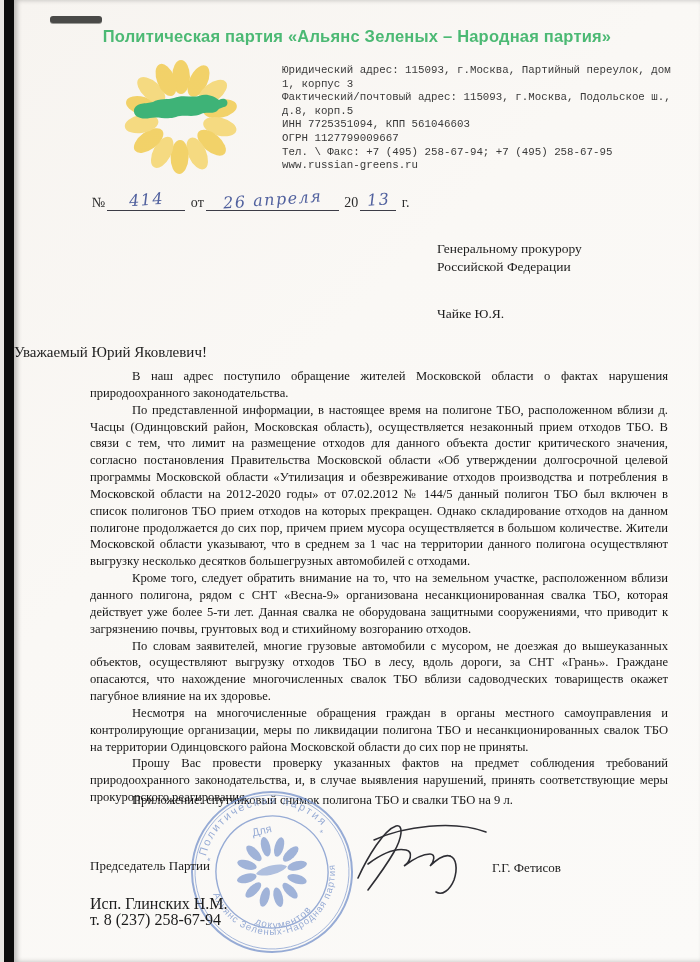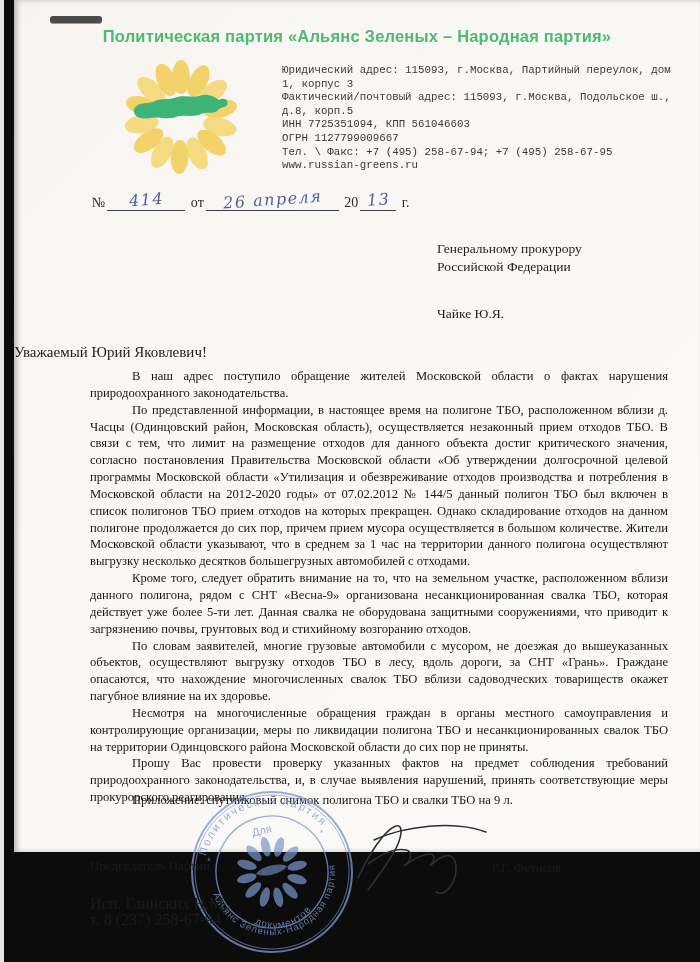--- a/index.html
+++ b/index.html
@@ -5,21 +5,21 @@
   html,body{margin:0;padding:0;}
   body{
     width:700px;height:962px;
     background:#0c0c0c;
     font-family:"Liberation Serif",serif;
     position:relative;
     overflow:hidden;
   }
   .scan-strip{position:absolute;left:0;top:0;width:4px;height:962px;background:#e8e6e2;}
   .page{
-    position:absolute;left:14px;top:0;width:686px;height:852px;
+    position:absolute;left:14px;top:0;width:686px;height:962px;
     background:linear-gradient(135deg,#f7f4f0 0%,#faf8f5 40%,#fbfaf8 100%);
     box-shadow:inset 3px 0 5px rgba(0,0,0,0.25);
   }
   .staple-mark{
     position:absolute;left:36px;top:16px;width:52px;height:7px;
     background:#4a4a48;border-radius:3px;
     box-shadow:0 1px 0 #9a9a96;
   }
   .party-title{
     position:absolute;left:0;top:27px;width:100%;

